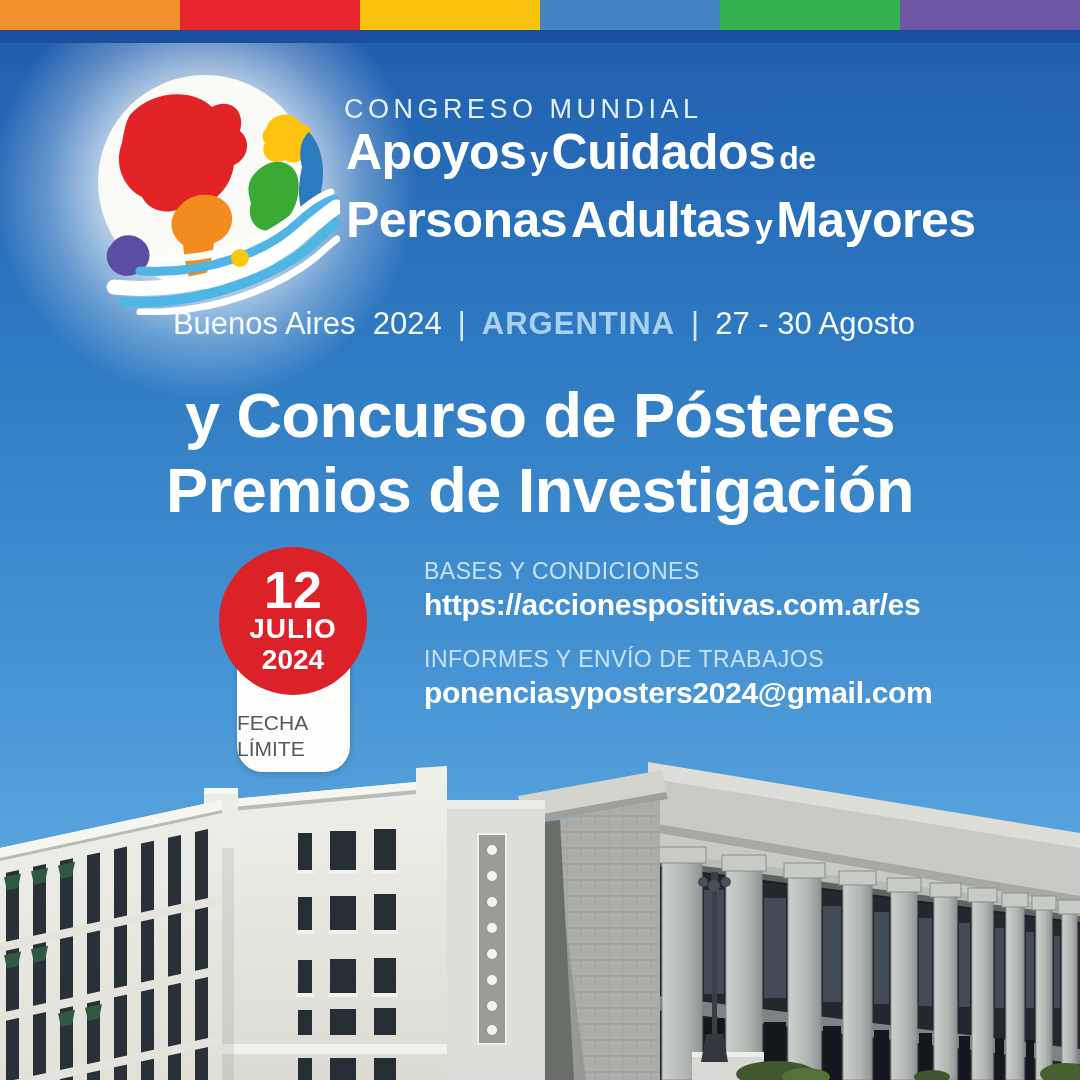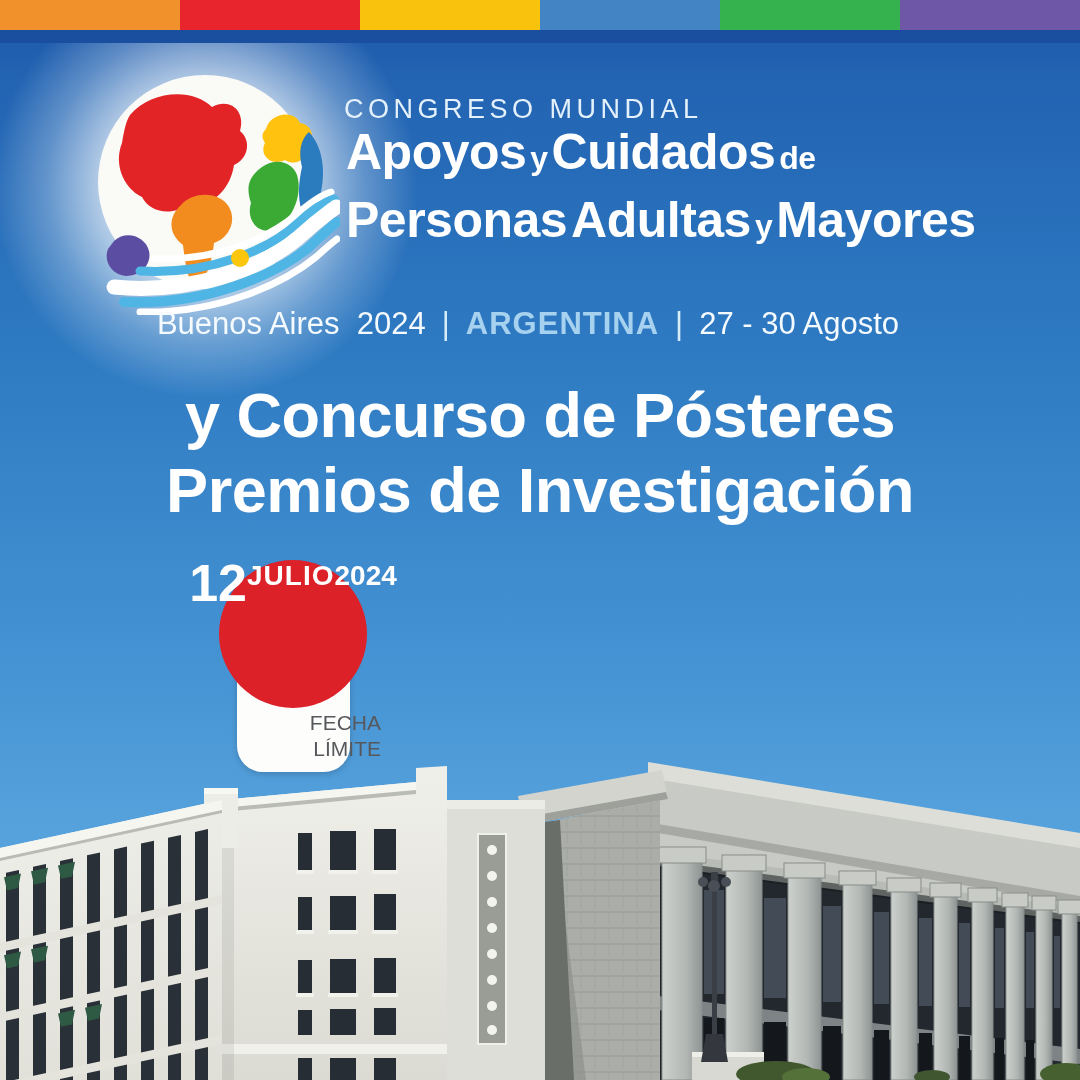--- a/index.html
+++ b/index.html
@@ -16,33 +16,33 @@
   .logo-glow{position:absolute;left:-10px;top:-30px;width:430px;height:430px;z-index:1;
     background:radial-gradient(circle at 50% 50%, rgba(255,255,255,.95) 0%, rgba(255,255,255,.75) 30%, rgba(255,255,255,.28) 52%, rgba(255,255,255,0) 70%);}
   .logo-svg{position:absolute;left:70px;top:55px;z-index:4;}
   
   .kicker{position:absolute;left:344px;top:94px;font-size:27px;letter-spacing:4.5px;color:#E4F1FB;z-index:5;font-weight:400;}
   .title{position:absolute;left:346px;top:124px;color:#fff;z-index:5;line-height:57px;white-space:nowrap;letter-spacing:-0.5px;}
   .title .big{font-size:50px;font-weight:bold;}
   .title .small{font-size:32px;font-weight:600;}
   .tagline{position:absolute;left:348px;top:251px;font-size:25px;color:#F2F8FD;z-index:5;font-weight:400;}
   
-  .info-line{position:absolute;left:0;top:306px;width:1056px;text-align:center;z-index:5;color:#F4FAFE;font-size:31px;white-space:pre;}
+  .info-line{position:absolute;left:16px;top:306px;width:1056px;text-align:center;z-index:5;color:#F4FAFE;font-size:31px;white-space:pre;}
   .info-line .sep{font-weight:300;padding:0 16px;color:#D9ECFA;}
   .info-line .country{font-weight:bold;color:#A6D2F0;letter-spacing:1px;}
   
   .main-title{position:absolute;left:0;top:378px;width:1080px;text-align:center;z-index:5;
     color:#fff;font-size:63px;font-weight:bold;line-height:75px;letter-spacing:-0.5px;}
   
   .badge-tab{position:absolute;left:237px;top:600px;width:113px;height:172px;background:#FDFDFC;border-radius:26px;z-index:6;
     box-shadow:0 2px 6px rgba(0,0,0,.18);}
-  .badge-tab .tab-label{position:absolute;bottom:10px;left:0;width:100%;text-align:right;
-    color:#56585C;font-size:21px;font-weight:500;line-height:26px;margin-left:31px;}
-  .badge-circle{position:absolute;left:219px;top:560px;width:148px;height:148px;border-radius:50%;background:#DD2129;z-index:7;
-    display:flex;flex-direction:row;align-items:flex-start;justify-content:center;color:#fff;text-align:center;}
+  .badge-tab .tab-label{position:absolute;bottom:10px;left:0;width:100%;text-align:left;
+    color:#56585C;font-size:21px;font-weight:500;line-height:26px;}
+  .badge-circle{position:absolute;left:219px;top:547px;width:148px;height:148px;border-radius:50%;background:#DD2129;z-index:7;
+    display:flex;flex-direction:column;align-items:center;justify-content:center;color:#fff;text-align:center;}
   .badge-circle .day{font-size:52px;font-weight:bold;line-height:46px;}
   .badge-circle .month{font-size:28px;font-weight:700;line-height:31px;letter-spacing:1px;}
   .badge-circle .year{font-size:28px;font-weight:600;line-height:31px;}
   
   .contact{position:absolute;left:424px;top:558px;z-index:5;}
   .contact .label{font-size:23px;color:#C7E2F6;letter-spacing:.5px;font-weight:400;}
   .contact .strong{font-size:30px;color:#fff;font-weight:bold;margin-top:3px;letter-spacing:-0.3px;}
   .contact .gap{height:24px;}
   
   .building{position:absolute;left:0;top:700px;z-index:2;}
@@ -301,14 +301,21 @@
       <div>FECHA</div>
       <div>LÍMITE</div>
     </div>
   </div>
   <div class="badge-circle">
     <div class="day">12</div>
     <div class="month">JULIO</div>
     <div class="year">2024</div>
   </div>
 
+  <div class="contact">
+    <div class="label">BASES Y CONDICIONES</div>
+    <div class="strong">https://accionespositivas.com.ar/es</div>
+    <div class="gap"></div>
+    <div class="label">INFORMES Y ENVÍO DE TRABAJOS</div>
+    <div class="strong">ponenciasyposters2024@gmail.com</div>
+  </div>
 
 </div>
 
 </body></html>

